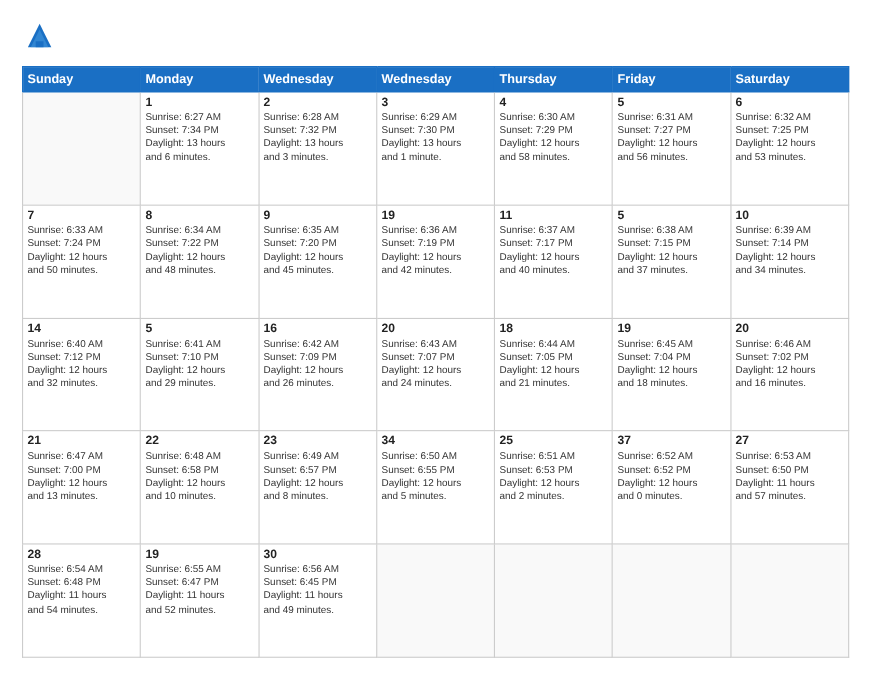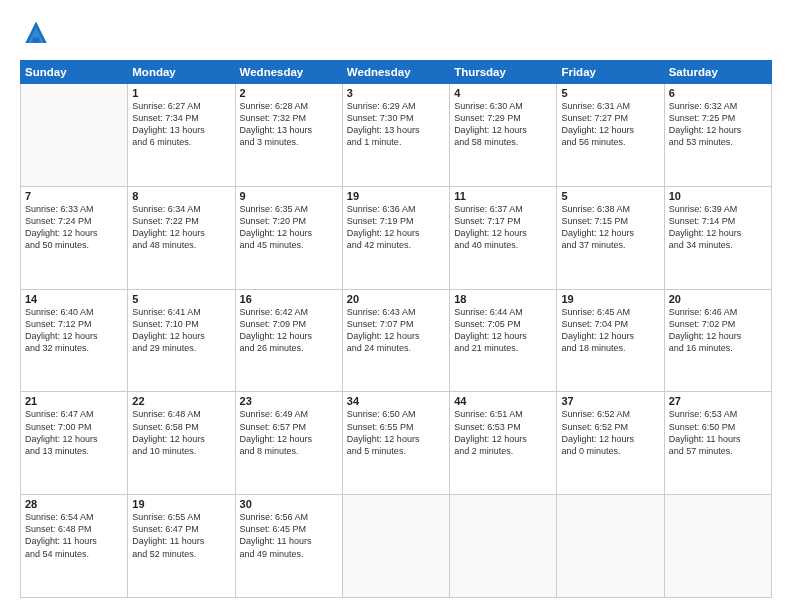--- a/index.html
+++ b/index.html
@@ -235,21 +235,21 @@
           </td>
           <td>
             <span class="day-num">23</span>
             <div class="day-info">Sunrise: 6:49 AM<br>Sunset: 6:57 PM<br>Daylight: 12 hours<br>and 8 minutes.</div>
           </td>
           <td>
             <span class="day-num">34</span>
             <div class="day-info">Sunrise: 6:50 AM<br>Sunset: 6:55 PM<br>Daylight: 12 hours<br>and 5 minutes.</div>
           </td>
           <td>
-            <span class="day-num">44</span>
+            <span class="day-num">25</span>
             <div class="day-info">Sunrise: 6:51 AM<br>Sunset: 6:53 PM<br>Daylight: 12 hours<br>and 2 minutes.</div>
           </td>
           <td>
             <span class="day-num">37</span>
             <div class="day-info">Sunrise: 6:52 AM<br>Sunset: 6:52 PM<br>Daylight: 12 hours<br>and 0 minutes.</div>
           </td>
           <td>
             <span class="day-num">27</span>
             <div class="day-info">Sunrise: 6:53 AM<br>Sunset: 6:50 PM<br>Daylight: 11 hours<br>and 57 minutes.</div>
           </td>

